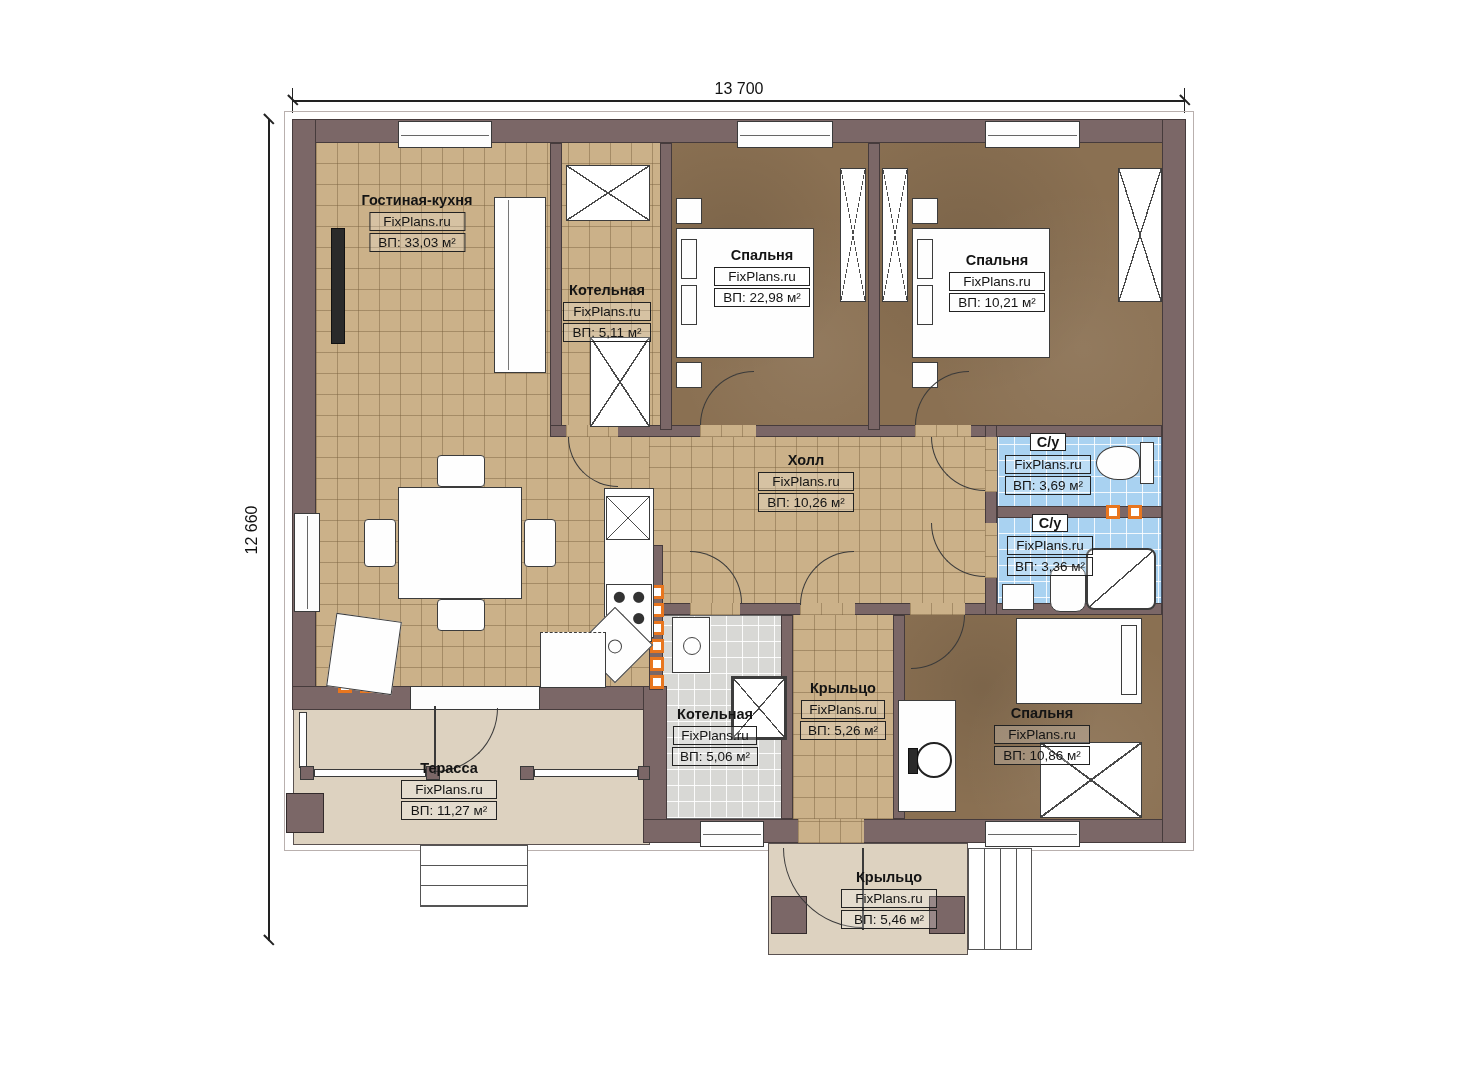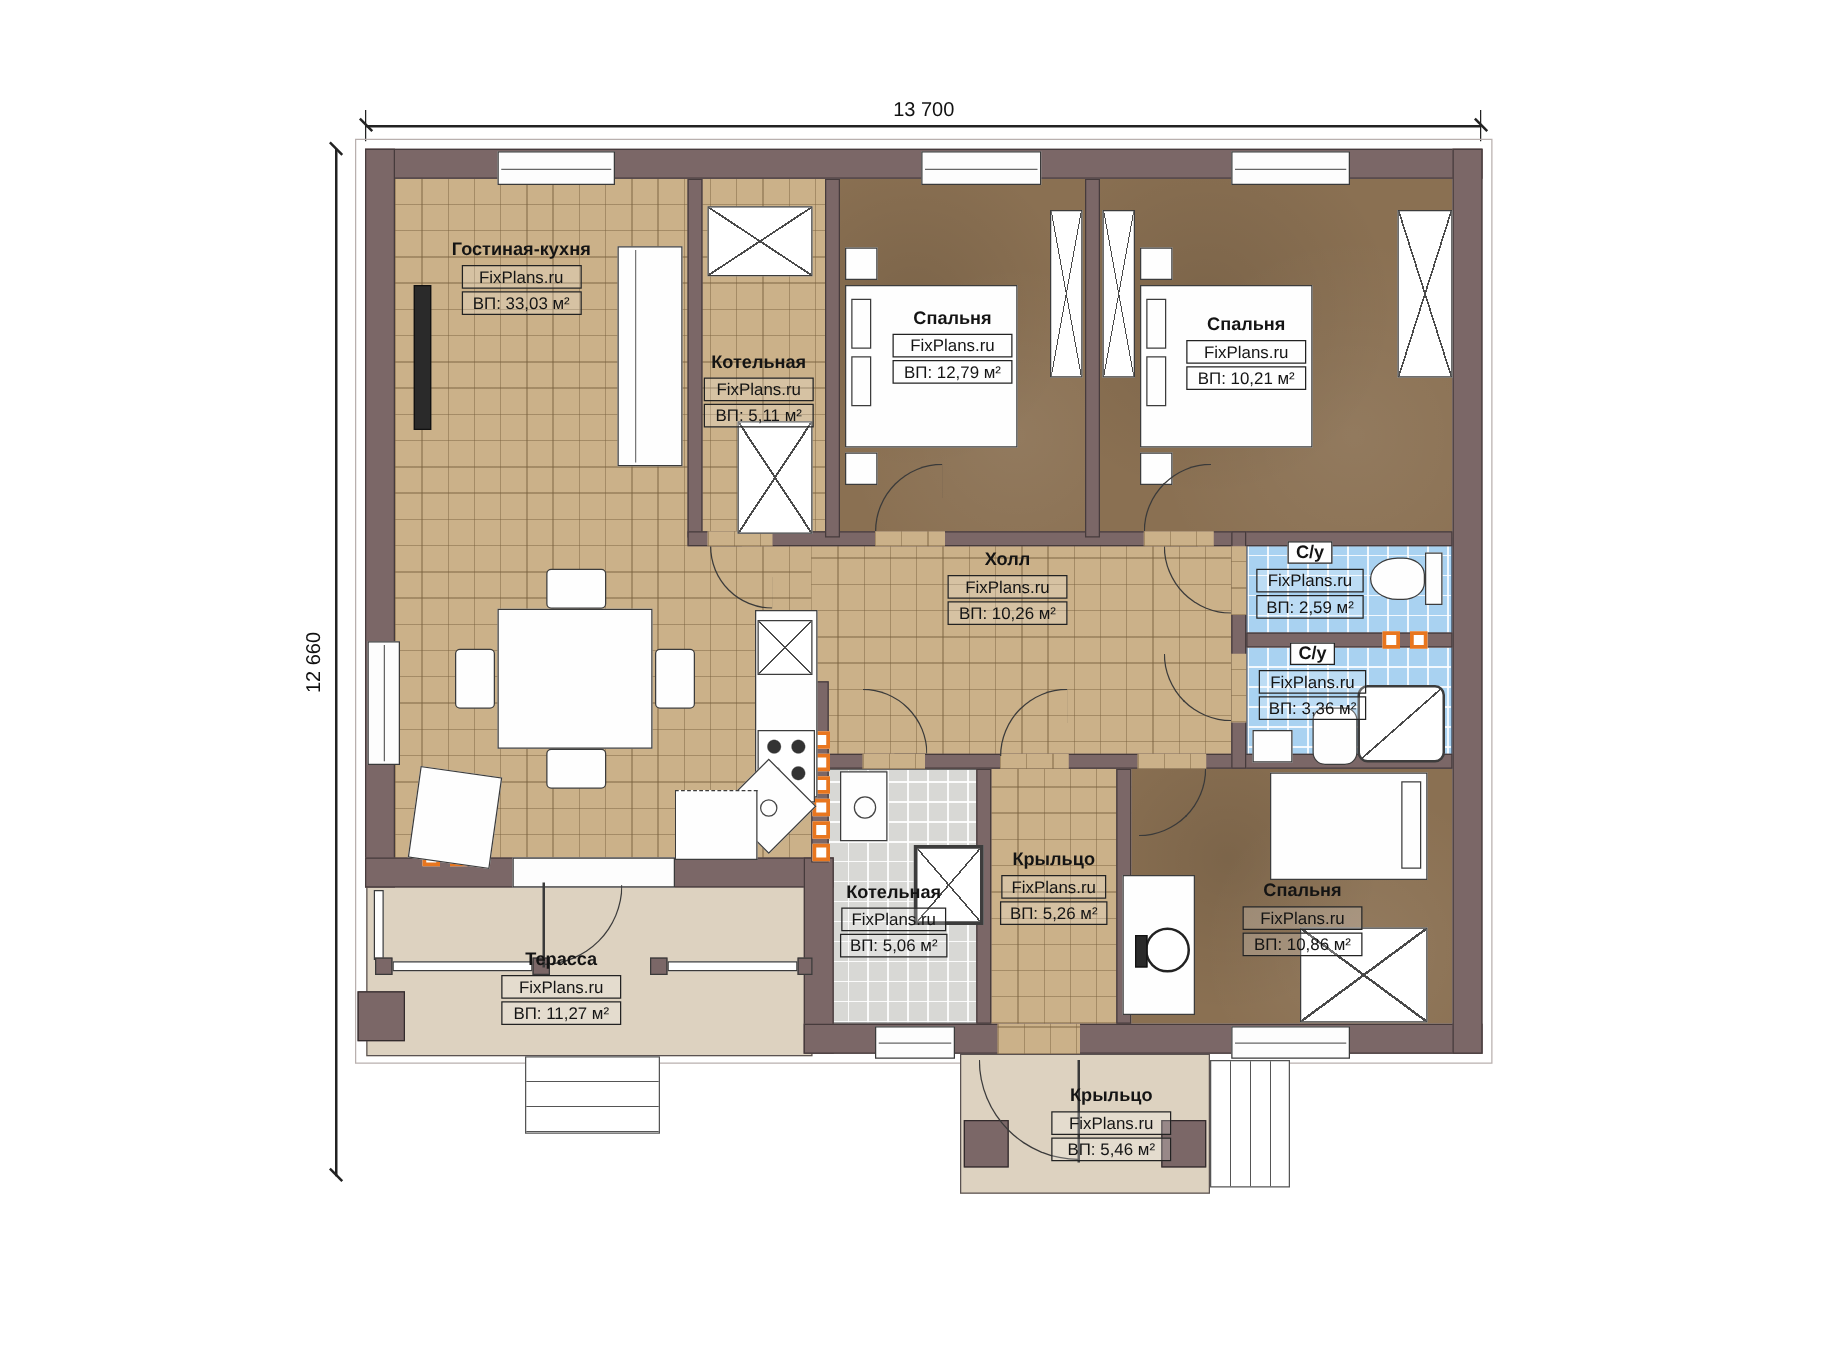--- a/index.html
+++ b/index.html
@@ -278,36 +278,36 @@
     <div class="rbox">ВП: 33,03 м²</div>
   </div>
   <div class="rlabel" style="left:607px;top:282px">
     <div class="rname">Котельная</div>
     <div class="rbox" style="min-width:88px">FixPlans.ru</div>
     <div class="rbox" style="min-width:88px">ВП: 5,11 м²</div>
   </div>
   <div class="rlabel" style="left:762px;top:247px">
     <div class="rname">Спальня</div>
     <div class="rbox">FixPlans.ru</div>
-    <div class="rbox">ВП: 12,79 м²</div>
+    <div class="rbox">ВП: 22,98 м²</div>
   </div>
   <div class="rlabel" style="left:997px;top:252px">
     <div class="rname">Спальня</div>
     <div class="rbox">FixPlans.ru</div>
     <div class="rbox">ВП: 10,21 м²</div>
   </div>
-  <div class="rlabel" style="left:806px;top:440px">
+  <div class="rlabel" style="left:806px;top:452px">
     <div class="rname">Холл</div>
     <div class="rbox">FixPlans.ru</div>
     <div class="rbox">ВП: 10,26 м²</div>
   </div>
   <div class="rlabel" style="left:1048px;top:433px">
     <div class="rname boxed">С/у</div>
     <div class="rbox" style="min-width:86px">FixPlans.ru</div>
-    <div class="rbox" style="min-width:86px">ВП: 2,59 м²</div>
+    <div class="rbox" style="min-width:86px">ВП: 3,69 м²</div>
   </div>
   <div class="rlabel" style="left:1050px;top:514px">
     <div class="rname boxed">С/у</div>
     <div class="rbox" style="min-width:86px">FixPlans.ru</div>
     <div class="rbox" style="min-width:86px">ВП: 3,36 м²</div>
   </div>
   <div class="rlabel" style="left:715px;top:706px">
     <div class="rname">Котельная</div>
     <div class="rbox" style="min-width:84px">FixPlans.ru</div>
     <div class="rbox" style="min-width:84px">ВП: 5,06 м²</div>

